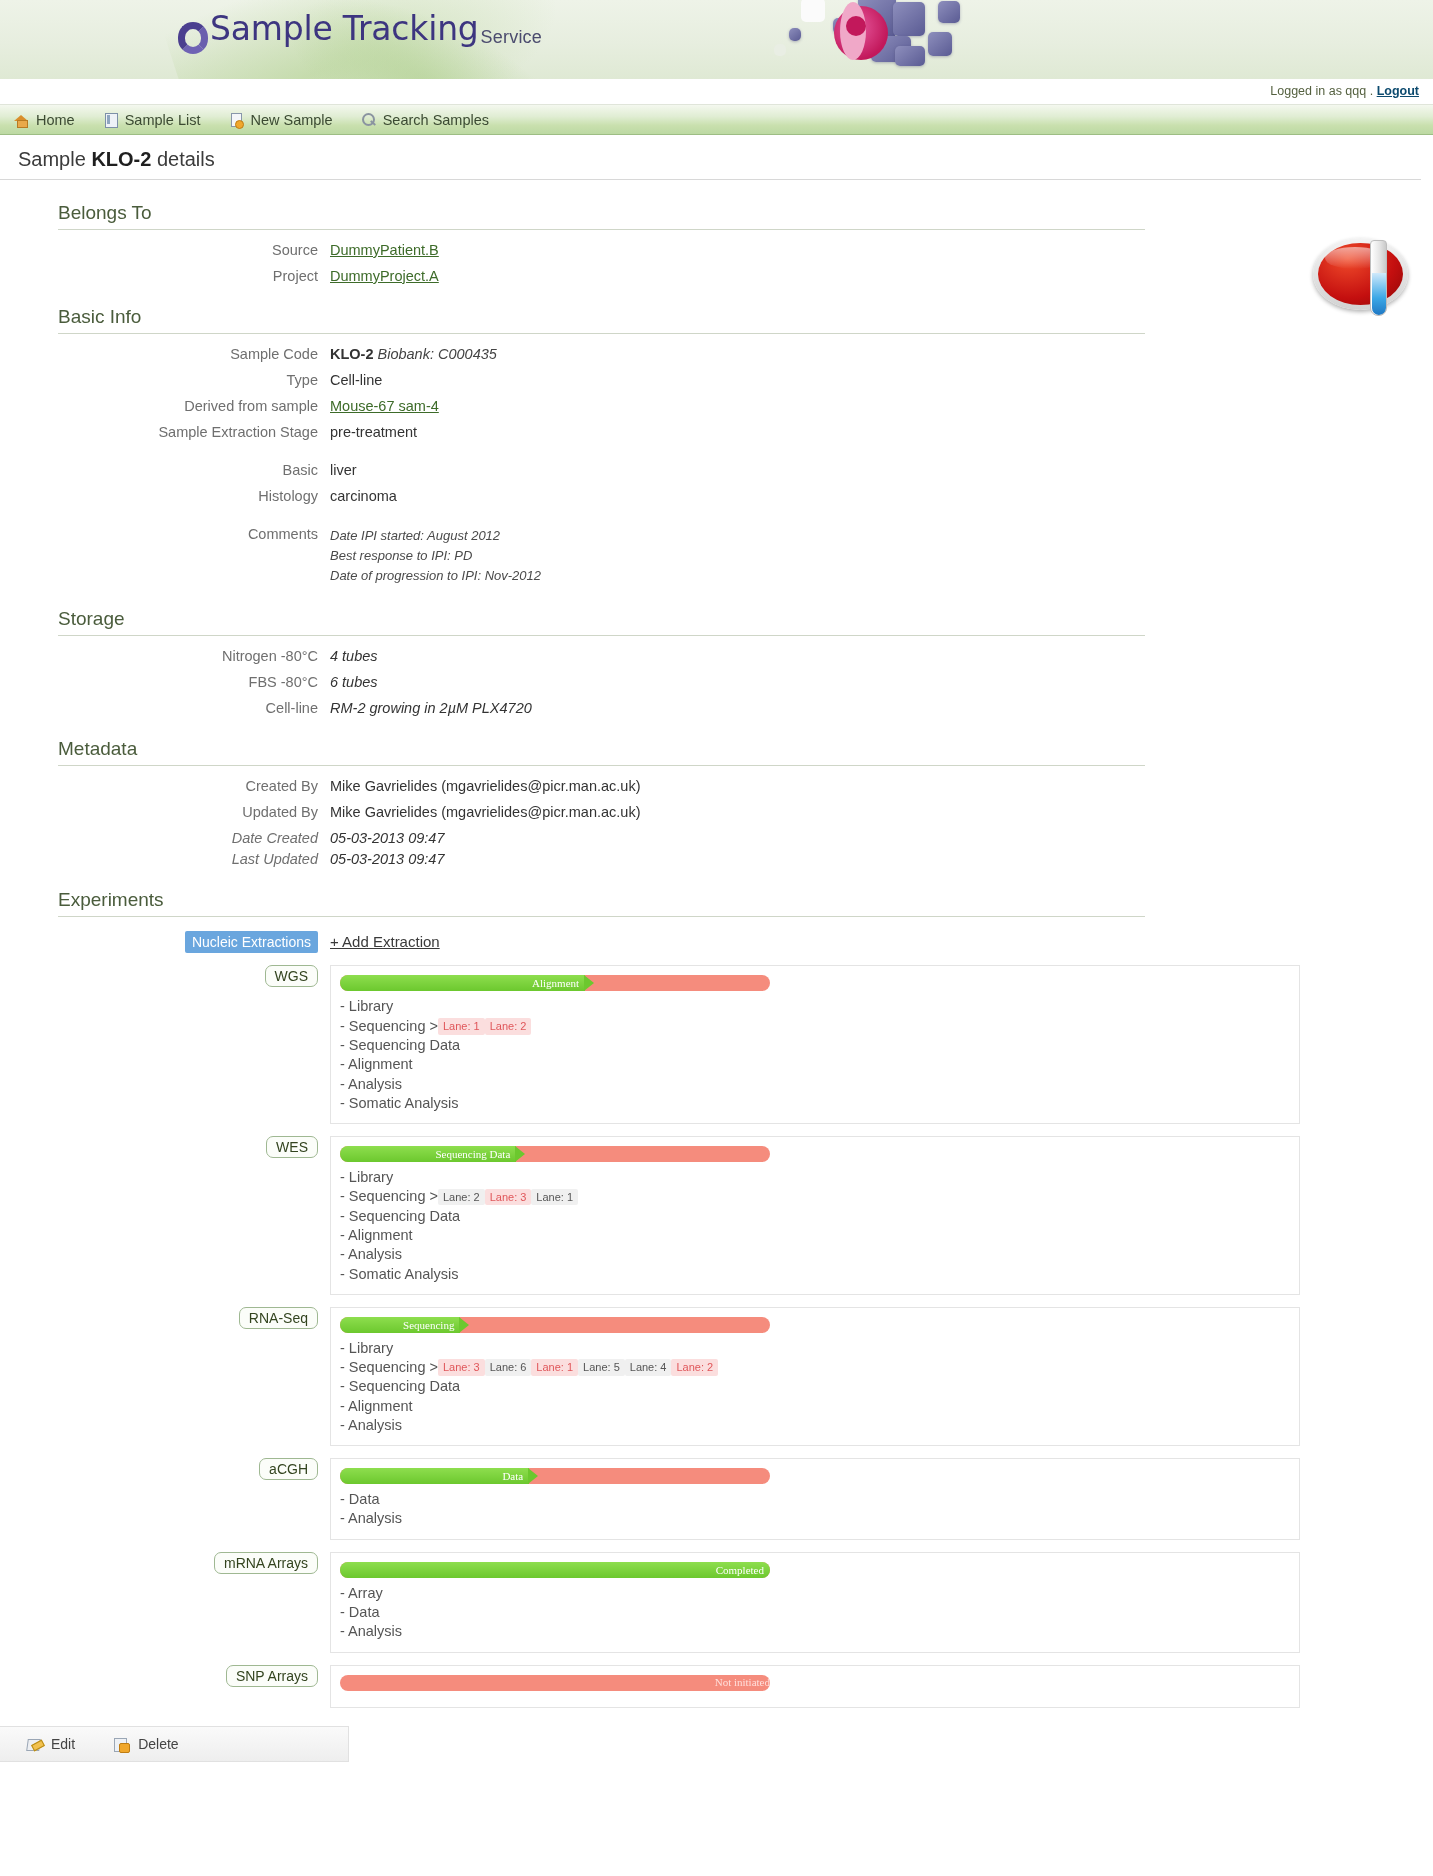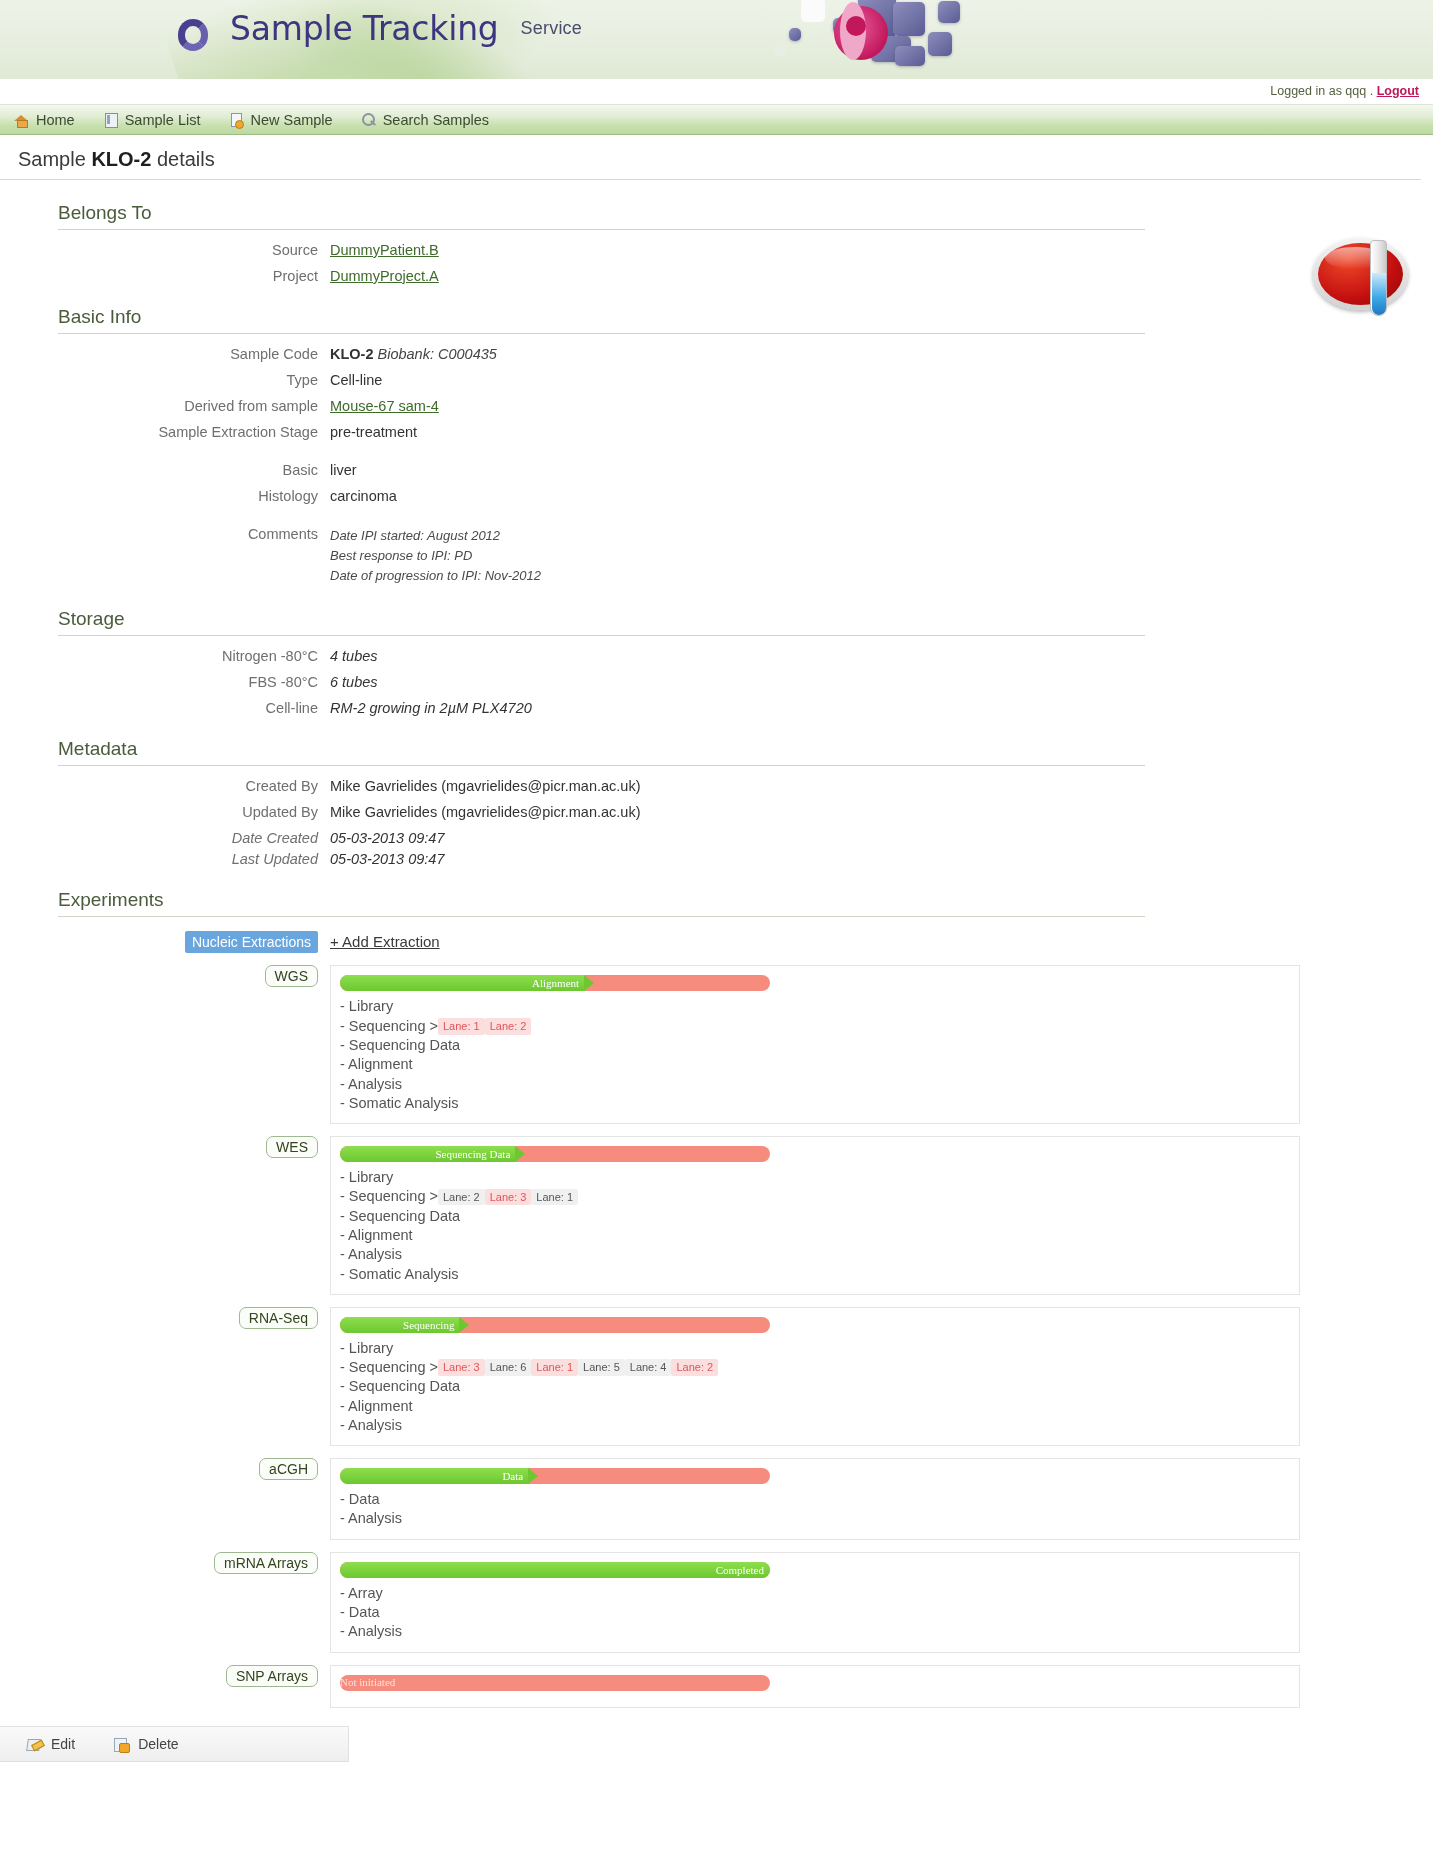--- a/index.html
+++ b/index.html
@@ -30,21 +30,21 @@
   }
   .mast-swoosh2 {
     position: absolute; left: 250px; top: 10px;
     width: 360px; height: 150px;
     background: radial-gradient(ellipse at 50% 50%, rgba(160,200,120,.45), rgba(160,200,120,0) 60%);
     transform: rotate(25deg);
     pointer-events: none;
   }
   .logo-wrap {
     position: absolute; left: 178px; top: 9px;
-    display: flex; align-items: center; gap: 22px;
+    display: flex; align-items: flex-end; gap: 2px;
     white-space: nowrap;
   }
   .logo-ring {
     width: 30px; height: 32px;
     border: 7px solid #4b3f8f;
     border-radius: 50% / 48%;
     display: inline-block;
     position: relative; top: 6px;
     border-right-color: #6a5fae;
     border-bottom-color: #6f63b4;
@@ -77,21 +77,21 @@
   
   .loginbar {
     height: 25px; background: #ffffff;
     border-bottom: 1px solid #e0e5da;
     position: relative;
   }
   .login-text {
     position: absolute; right: 14px; top: 4px;
     font-size: 12.5px; color: #54603f;
   }
-  .login-text a { color: #be185d; font-weight: bold; }
+  .login-text a { color: #0c4a6e; font-weight: bold; }
 
   
   .navbar {
     height: 30px;
     background: linear-gradient(to bottom, #f2f7ec 0%, #dceacd 45%, #c7de b0 46%, #bcd9a3 100%);
     background: linear-gradient(to bottom, #f4f8ef 0%, #e0edd3 40%, #c9e0ae 70%, #bcd9a3 100%);
     border-bottom: 1px solid #9dbd84;
     display: flex; align-items: center;
     padding-left: 14px;
   }
@@ -247,23 +247,24 @@
     border-bottom: 8px solid transparent;
     border-left: 10px solid #6cc82e;
   }
   .progress .fill.full:after { display:none; }
   .progress .plabel {
     font-size: 11px; color: #ffffff; padding-right: 6px;
     font-family: "Liberation Serif", serif;
     white-space: nowrap;
   }
   .progress.empty .plabel-red {
-    position:absolute; left:0; right:0; top:1px; text-align:left;
+    position:absolute; left:0; right:0; top:1px; text-align:right;
     font-size: 11px; color: #ffdfdb;
     font-family: "Liberation Serif", serif;
+    padding-left: 16px;
   }
   .steps { padding-left: 9px; }
   .step {
     font-size: 14.5px; color: #555; line-height: 1.33;
     display: flex; align-items: center; flex-wrap: wrap; gap: 0;
   }
   .lane {
     font-size: 11px; padding: 1px 5px; margin-left: 0;
     border-radius: 2px; white-space: nowrap;
   }

